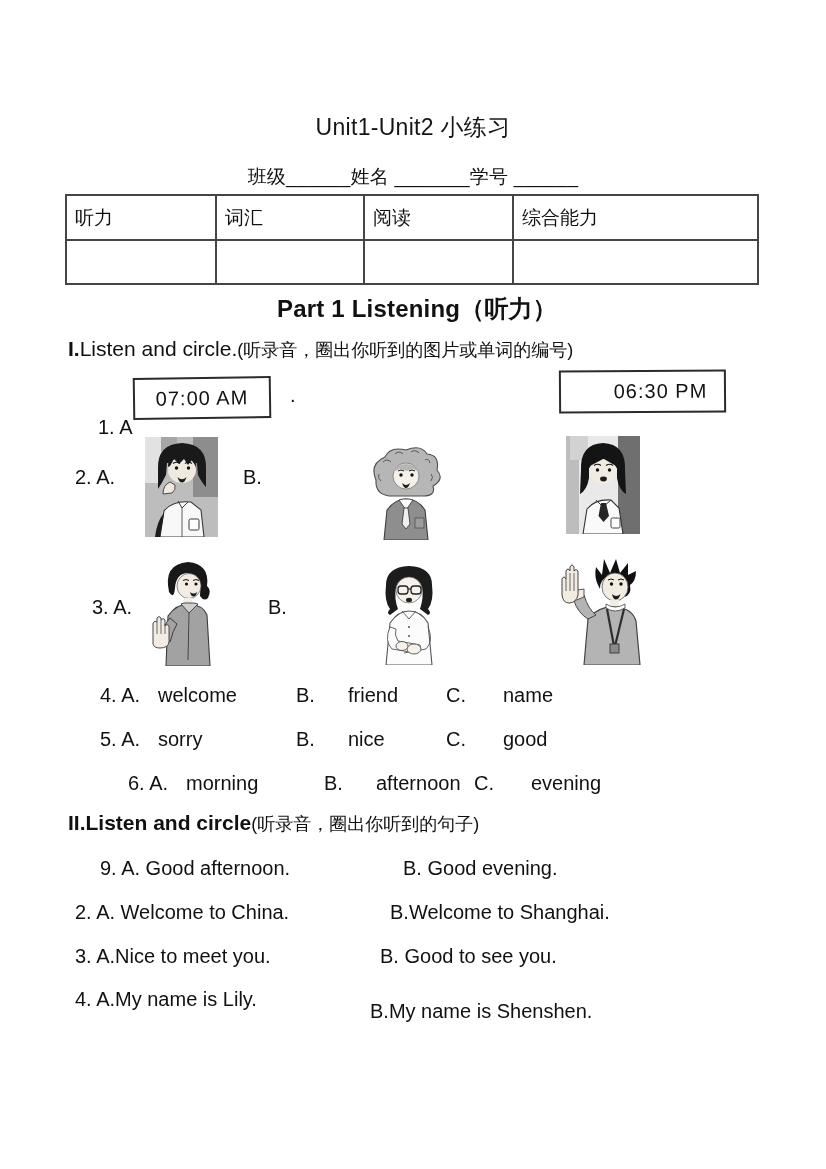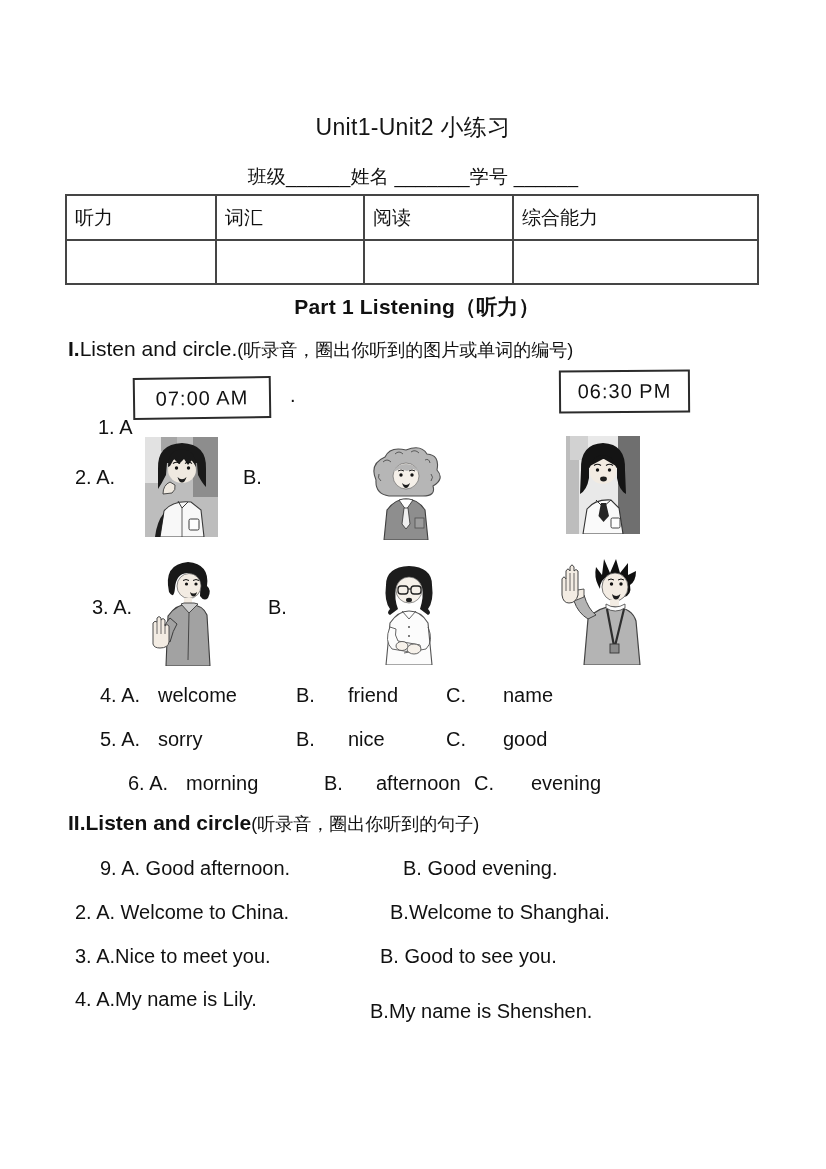--- a/index.html
+++ b/index.html
@@ -13,38 +13,38 @@
 
   .doc-title{top:112px;font-size:23px;color:#151515;letter-spacing:.3px;}
   .info-line{top:164px;font-size:19px;letter-spacing:.2px;}
 
   .score-table-wrap{left:65px;top:194px;width:692px;}
   table.score{width:100%;border-collapse:collapse;table-layout:fixed;}
   table.score td{border:2px solid #454545;font-size:19px;padding:0 8px;vertical-align:middle;}
   table.score tr.hdr td{height:43px;}
   table.score tr.blank td{height:42px;}
 
-  .p1-heading{top:293px;font-size:21px;font-weight:bold;letter-spacing:.2px;padding-left:8px;}
+  .p1-heading{top:293px;font-size:24px;font-weight:bold;letter-spacing:.2px;padding-left:8px;}
 
   .sec-header{font-size:21px;}
   .sec1-header{left:68px;top:337px;}
   .sec2-header{left:68px;top:811px;}
   .sec-num{font-weight:bold;}
   .sec-en{font-weight:normal;}
   .sec2-header .sec-en{font-weight:bold;}
   .sec-zh{font-size:18px;font-weight:normal;}
 
   .q1-prefix{left:98px;top:384px;font-size:20px;margin-top:32px;}
   .q1-dot{left:290px;top:384px;font-size:20px;}
   .tbox{position:absolute;height:38px;background:#fff;border:2px solid #2b2b2b;
         display:flex;align-items:center;justify-content:center;
         font-size:20px;font-weight:500;letter-spacing:1px;z-index:2;}
   .tbox1{left:133px;top:377px;width:134px;transform:rotate(-0.8deg);}
   .tbox2{left:350px;top:371px;width:127px;transform:rotate(0.3deg);}
-  .tbox3{left:559px;top:370px;width:127px;height:39px;transform:rotate(-0.4deg);}
+  .tbox3{left:559px;top:370px;width:127px;height:39px;transform:rotate(-0.4deg);padding-left:36px;}
 
   .opt-label{font-size:20px;}
   .q2-label{left:75px;top:466px;}
   .q2-b{left:243px;top:466px;}
   .q3-label{left:92px;top:596px;}
   .q3-b{left:268px;top:596px;}
 
   .fig{position:absolute;}
   .fig svg{width:100%;height:100%;display:block;}
   .fig-q2a{left:145px;top:437px;width:73px;height:100px;}

